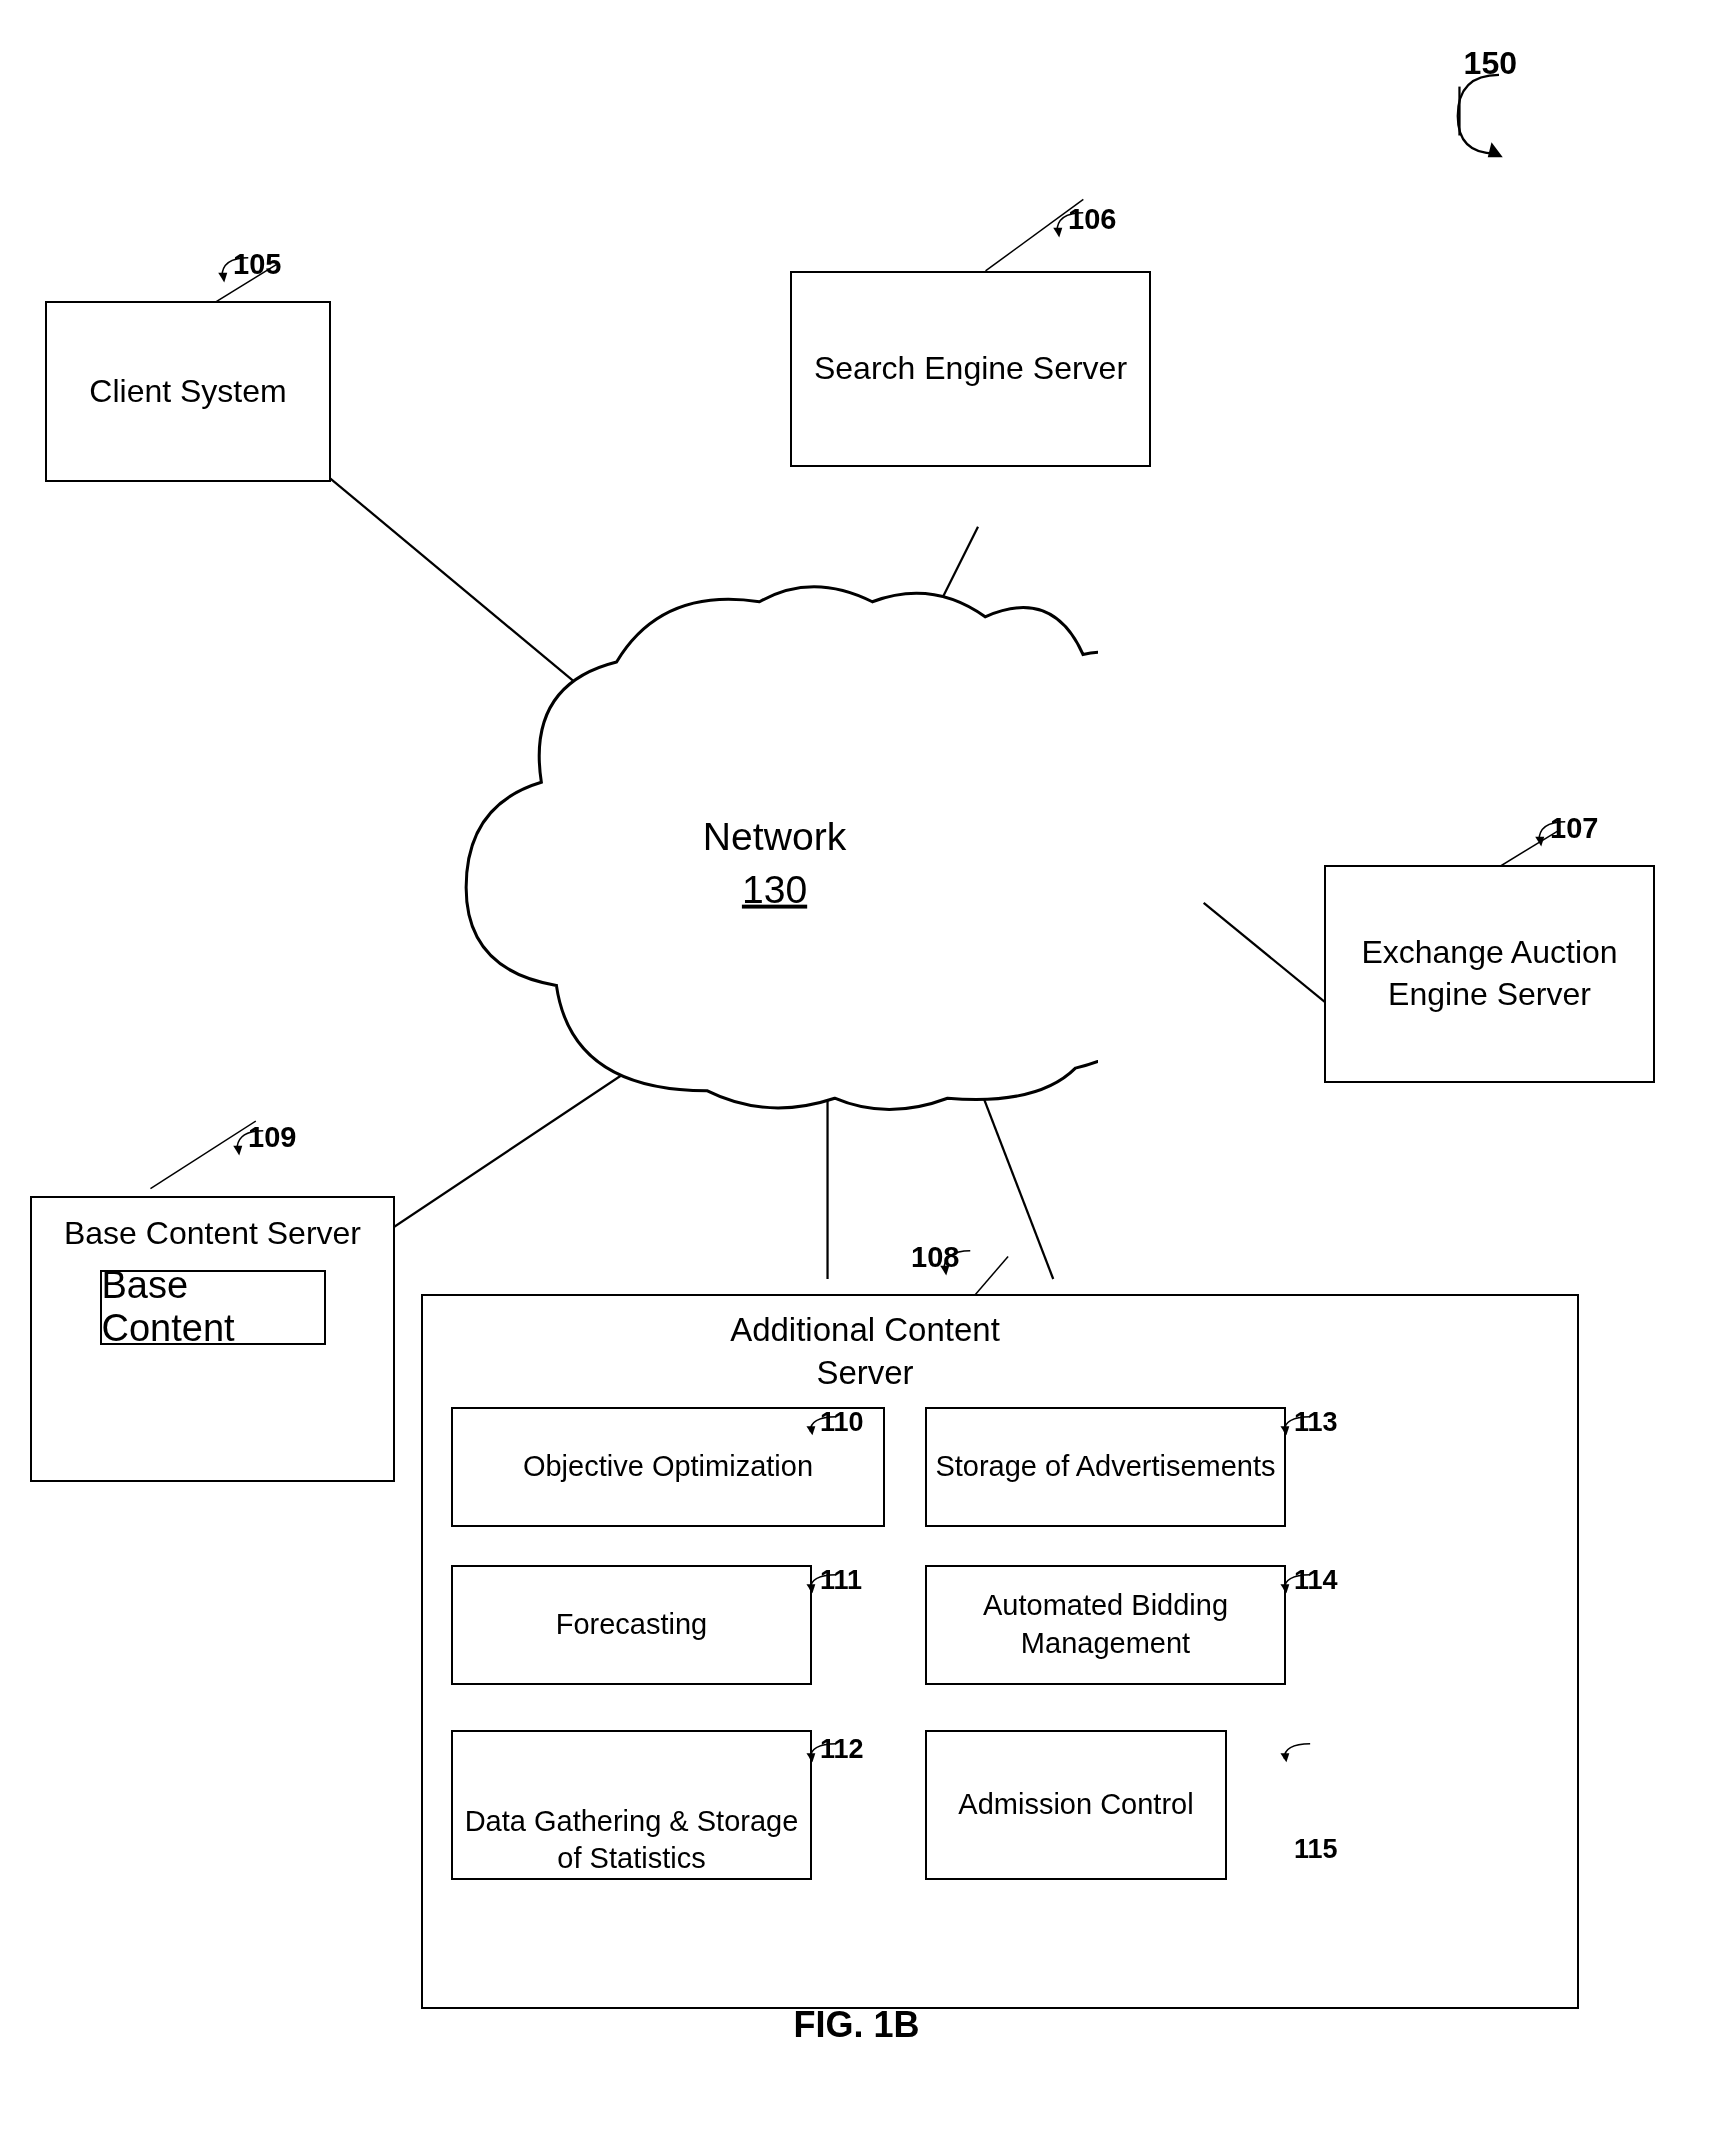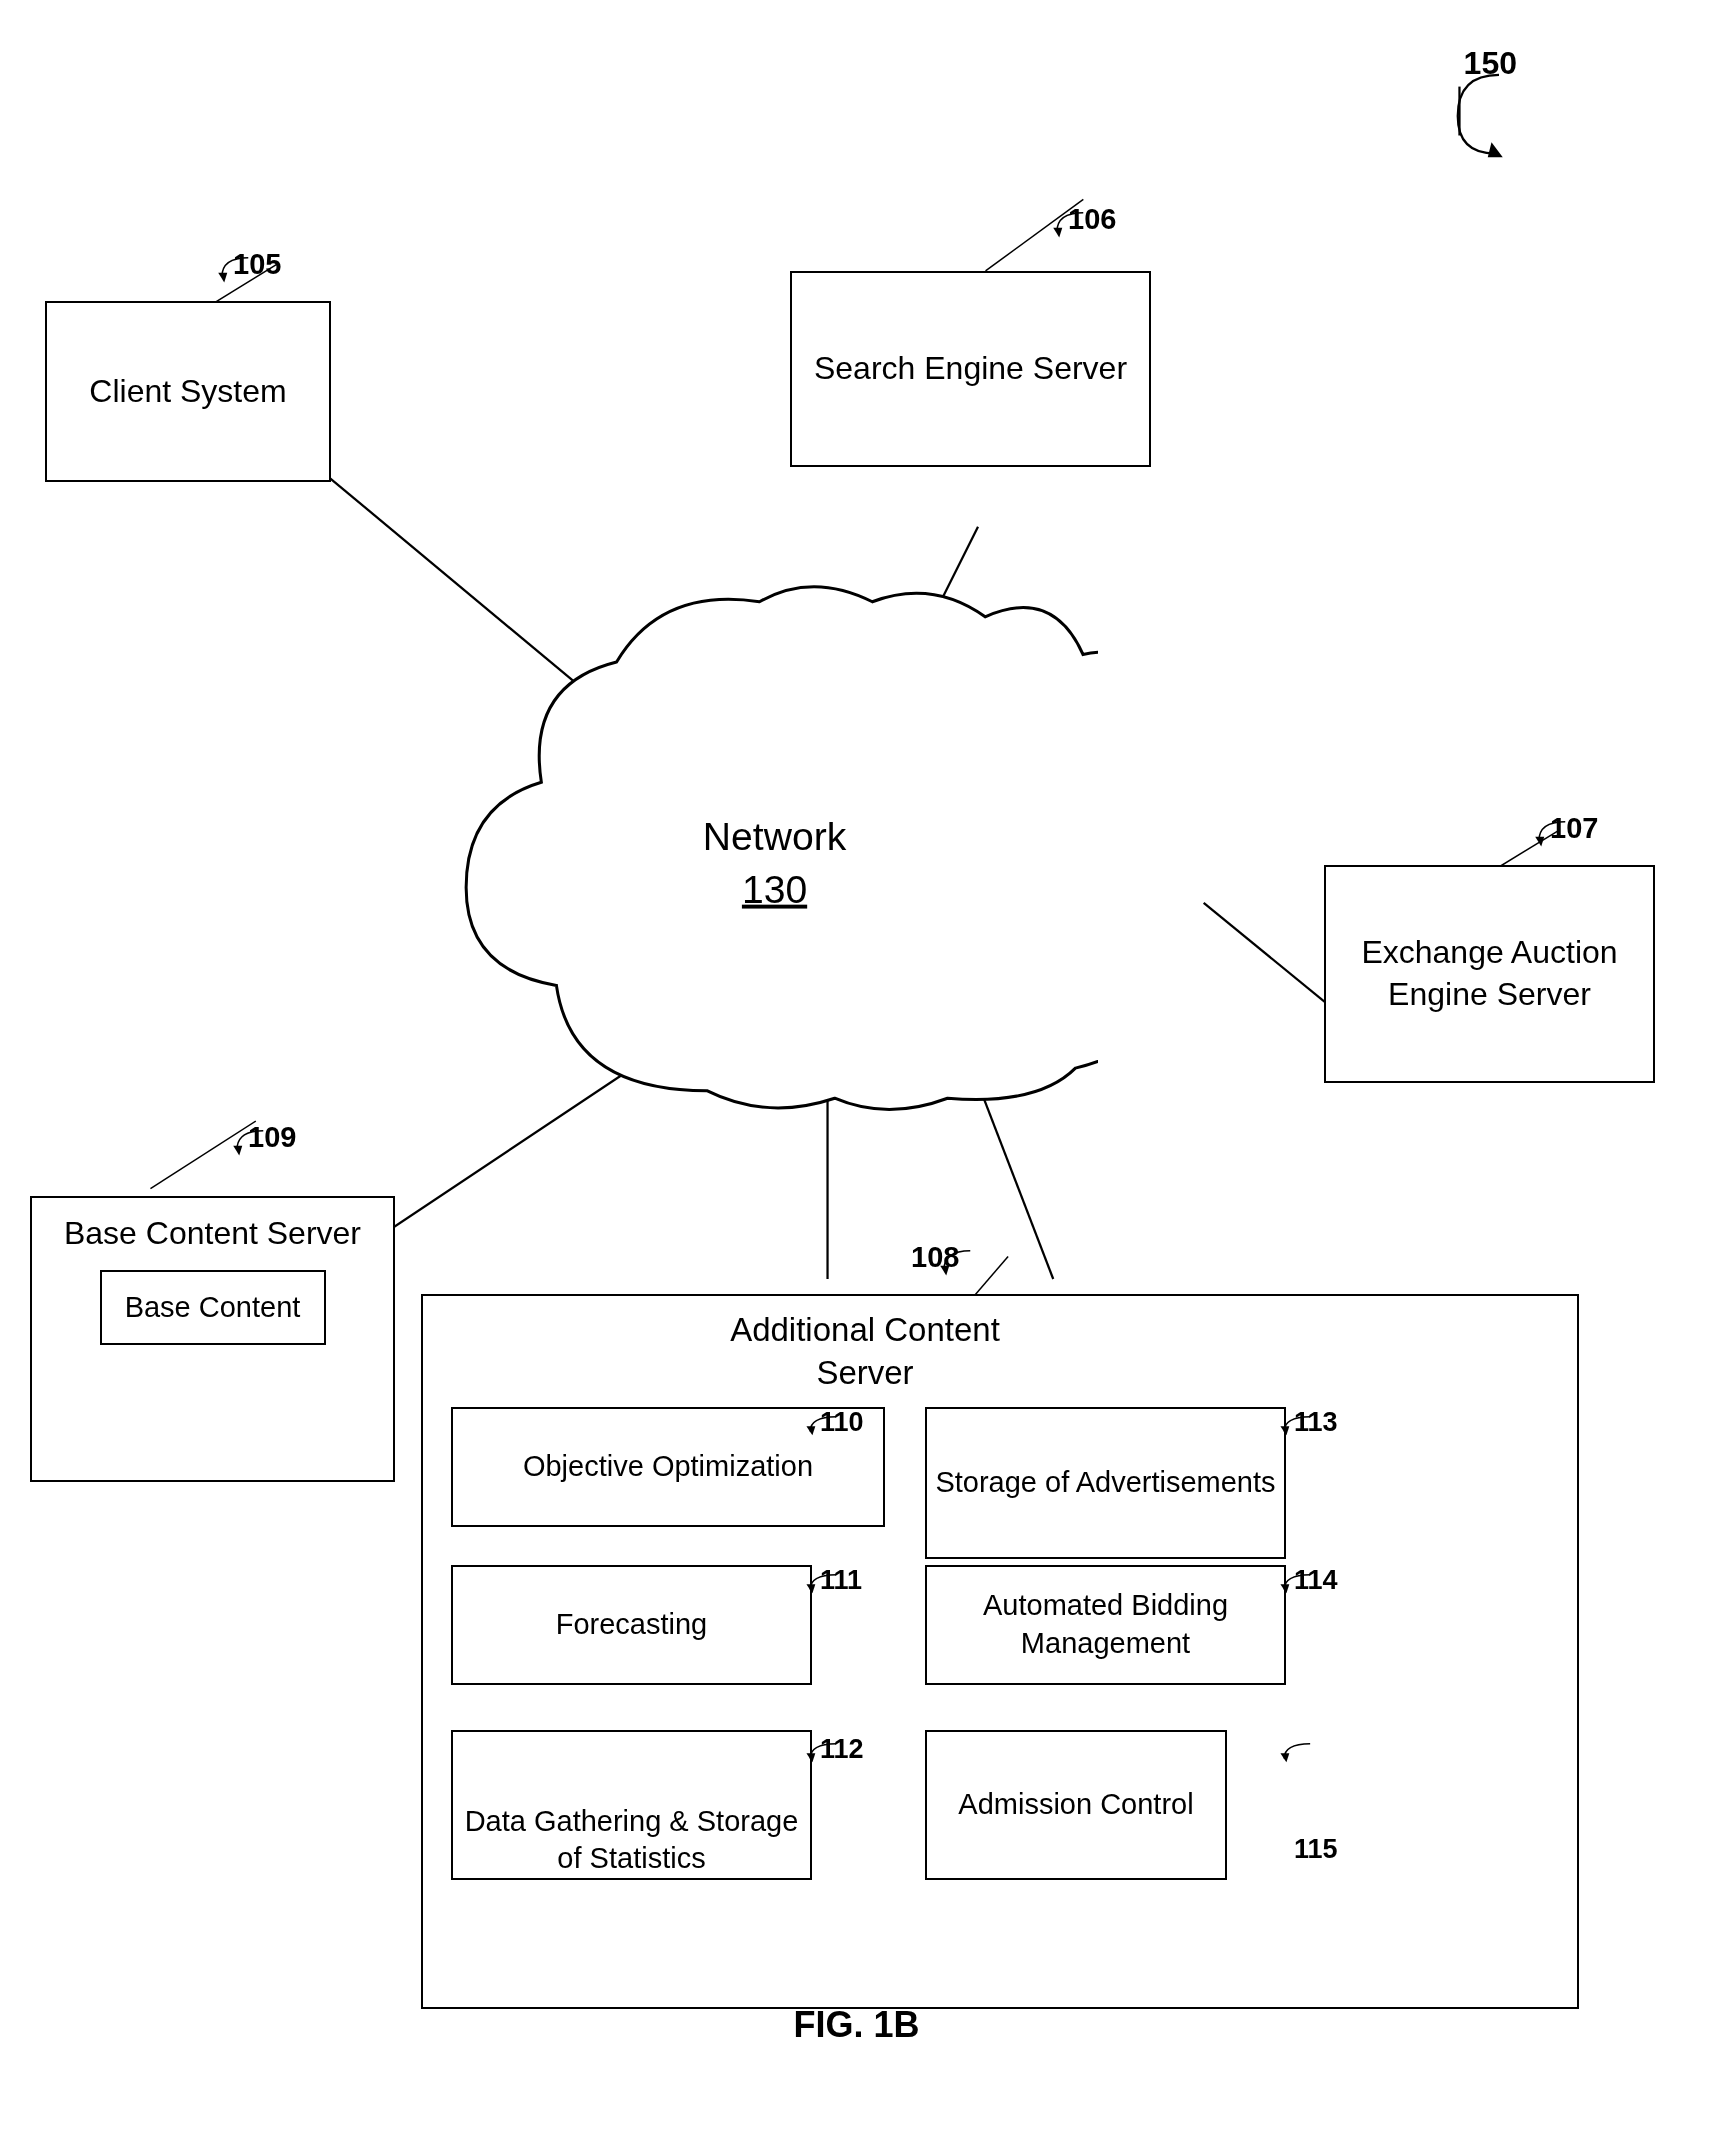--- a/index.html
+++ b/index.html
@@ -151,21 +151,21 @@
   <div style="position:absolute;top:812px;left:1550px;font-size:29px;font-weight:bold;">107</div>
   <svg style="position:absolute;top:818px;left:1535px;width:38px;height:30px;" viewBox="0 0 50 40" width="38" height="30">
     <path d="M 40 5 Q 5 5 5 30" stroke="#000" stroke-width="2" fill="none"></path>
     <polygon points="0,25 8,38 12,25" fill="#000"></polygon>
   </svg>
 
   <div style="position:absolute;left:30px;top:1196px;width:365px;height:286px;border:2.3px solid #000;background:#fff;display:flex;flex-direction:column;align-items:center;justify-content:flex-start;padding-top:15px;">
     <div style="font-size:32px;text-align:center;line-height:1.3;">Base
 Content Server</div>
 
-    <div style="margin-top:15px;width:226px;height:75px;border:2.3px solid #000;display:flex;align-items:center;justify-content:center;font-size:29px;">
+    <div style="margin-top:15px;width:226px;height:75px;border:2.3px solid #000;display:flex;align-items:center;justify-content:center;font-size:38px;">
       <span>Base Content</span>
     </div>
   </div>
 
   <div style="position:absolute;top:1121px;left:248px;font-size:29px;font-weight:bold;">109</div>
   <svg style="position:absolute;top:1127px;left:233px;width:38px;height:30px;" viewBox="0 0 50 40" width="38" height="30">
     <path d="M 40 5 Q 5 5 5 30" stroke="#000" stroke-width="2" fill="none"></path>
     <polygon points="0,25 8,38 12,25" fill="#000"></polygon>
   </svg>
 
@@ -187,21 +187,21 @@
     <span>Objective
 Optimization</span>
   </div>
 
   <div style="position:absolute;top:1407px;left:820px;font-size:27px;font-weight:bold;">110</div>
   <svg style="position:absolute;top:1413px;left:806px;width:38px;height:26px;" viewBox="0 0 50 35" width="38" height="26">
     <path d="M 40 5 Q 5 5 5 25" stroke="#000" stroke-width="2" fill="none"></path>
     <polygon points="0,18 8,30 12,18" fill="#000"></polygon>
   </svg>
 
-  <div class="box" style="left:925px;top:1407px;width:361px;height:152px;font-size:29px;">
+  <div class="box" style="left:925px;top:1407px;width:361px;height:120px;font-size:29px;">
     <span>Storage of
 Advertisements</span>
   </div>
 
   <div style="position:absolute;top:1407px;left:1294px;font-size:27px;font-weight:bold;">113</div>
   <svg style="position:absolute;top:1413px;left:1280px;width:38px;height:26px;" viewBox="0 0 50 35" width="38" height="26">
     <path d="M 40 5 Q 5 5 5 25" stroke="#000" stroke-width="2" fill="none"></path>
     <polygon points="0,18 8,30 12,18" fill="#000"></polygon>
   </svg>
 

